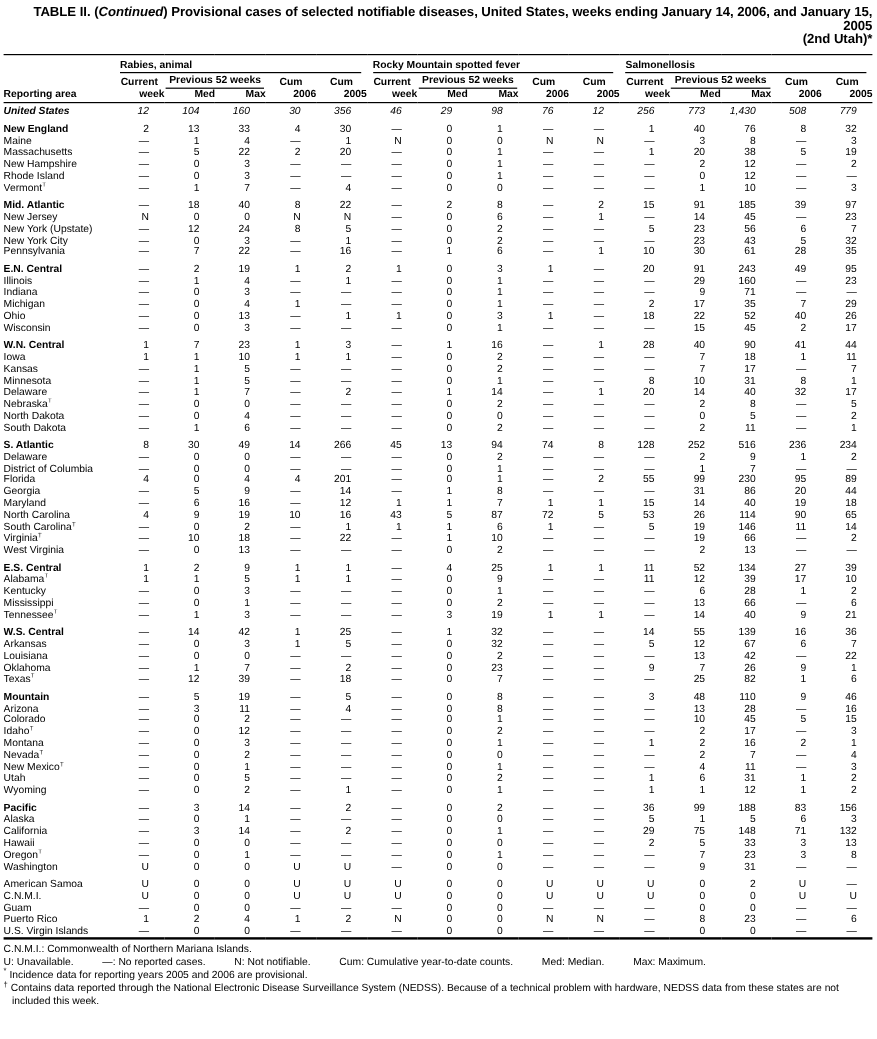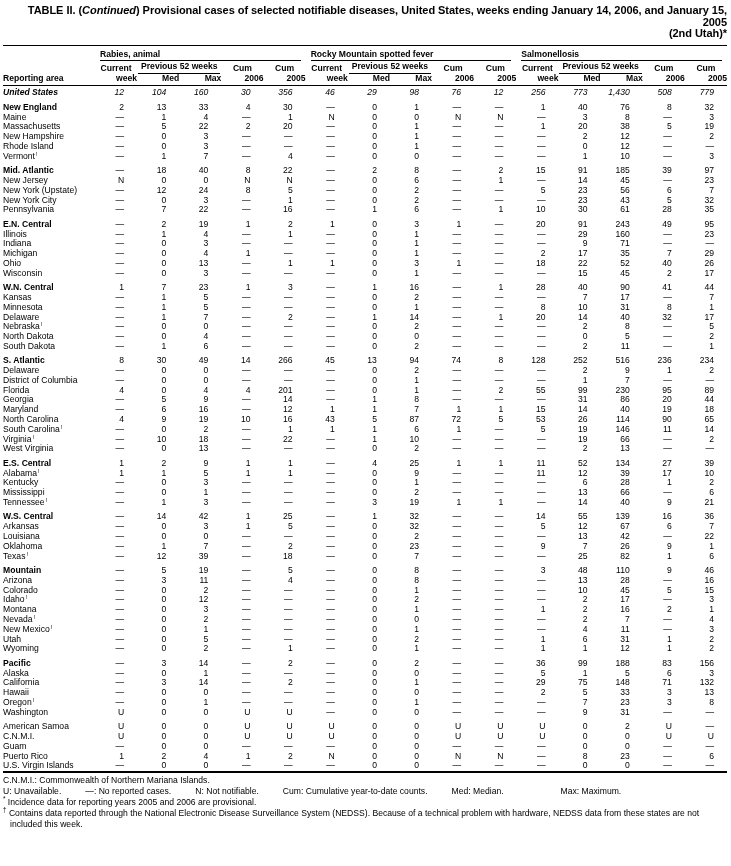--- a/index.html
+++ b/index.html
@@ -72,21 +72,21 @@
   tr.first td { padding-top: 2.5px; font-style: italic; }
   tr.spacer td { height: 4.6px; line-height: 4.6px; font-size: 1px; }
   sup { font-size: 6.3px; vertical-align: super; line-height: 0; }
 
   .footer {
     margin-top: 2px;
     font-size: 8.6px;
     line-height: 11px;
   }
   .legend span { margin-right: 24px; }
-  .legend span:last-child { margin-right: 0; margin-left: 33px; }
+  .legend span:last-child { margin-right: 0; }
   .hang { padding-left: 7px; text-indent: -7px; }
   .fline { white-space: nowrap; }
   .wrapline { white-space: normal; width: 724px; }
 </style>
 </head>
 <body>
 
 <div class="page">
 
   <div class="title">
@@ -515,20 +515,38 @@
           <td class="num">16</td>
           <td class="num">—</td>
           <td class="num">1</td>
           <td class="num">28</td>
           <td class="num">40</td>
           <td class="num">90</td>
           <td class="num">41</td>
           <td class="num">44</td>
         </tr>
         <tr class="">
+          <td class="area">Iowa</td>
+          <td class="num">1</td>
+          <td class="num">1</td>
+          <td class="num">10</td>
+          <td class="num">1</td>
+          <td class="num">1</td>
+          <td class="num">—</td>
+          <td class="num">0</td>
+          <td class="num">2</td>
+          <td class="num">—</td>
+          <td class="num">—</td>
+          <td class="num">—</td>
+          <td class="num">7</td>
+          <td class="num">18</td>
+          <td class="num">1</td>
+          <td class="num">11</td>
+        </tr>
+        <tr class="">
           <td class="area">Kansas</td>
           <td class="num">—</td>
           <td class="num">1</td>
           <td class="num">5</td>
           <td class="num">—</td>
           <td class="num">—</td>
           <td class="num">—</td>
           <td class="num">0</td>
           <td class="num">2</td>
           <td class="num">—</td>

